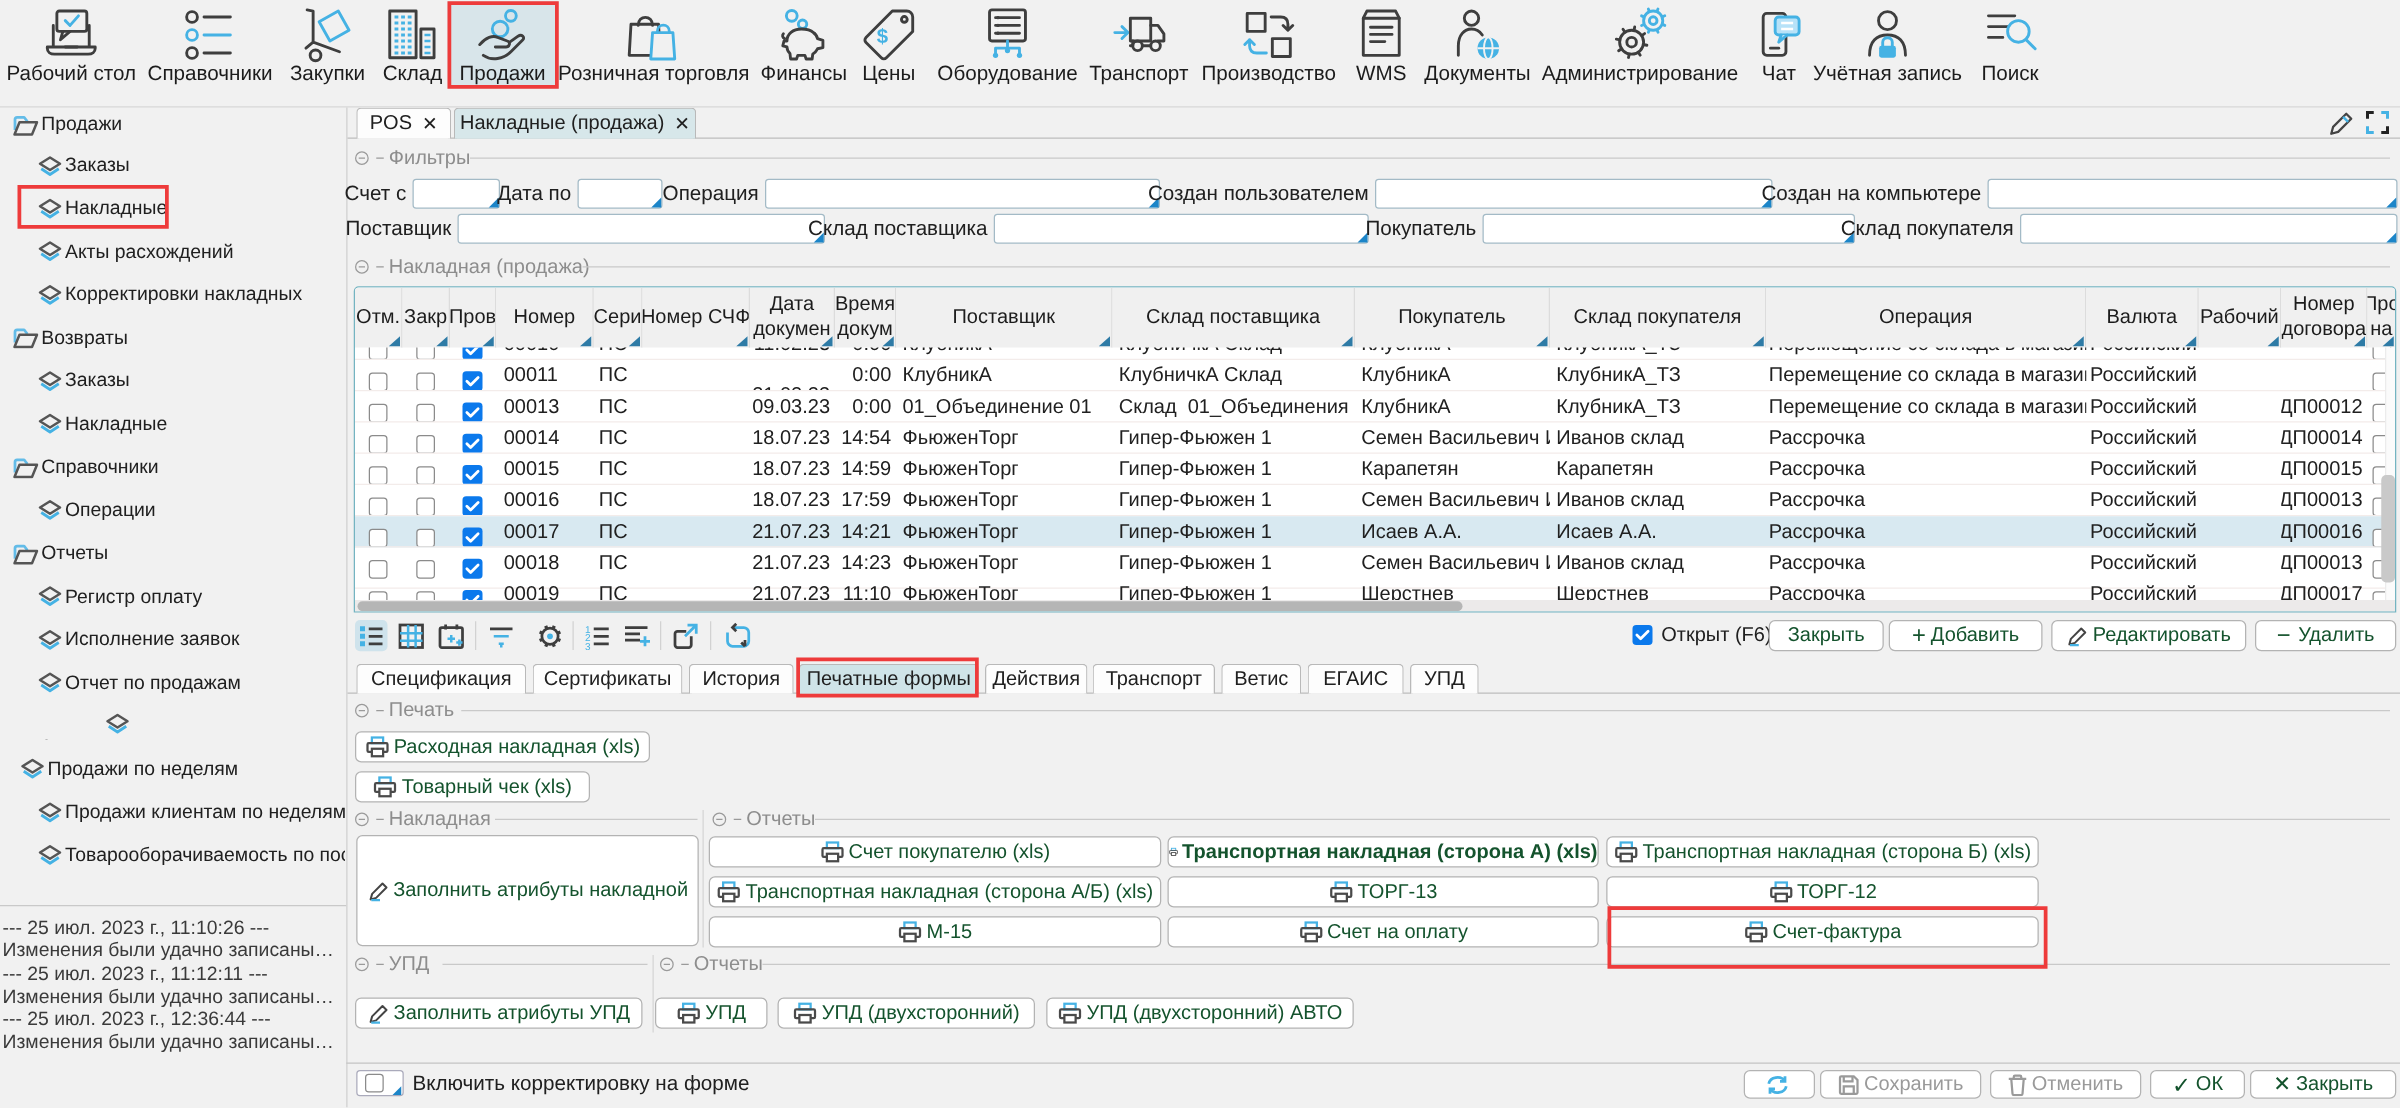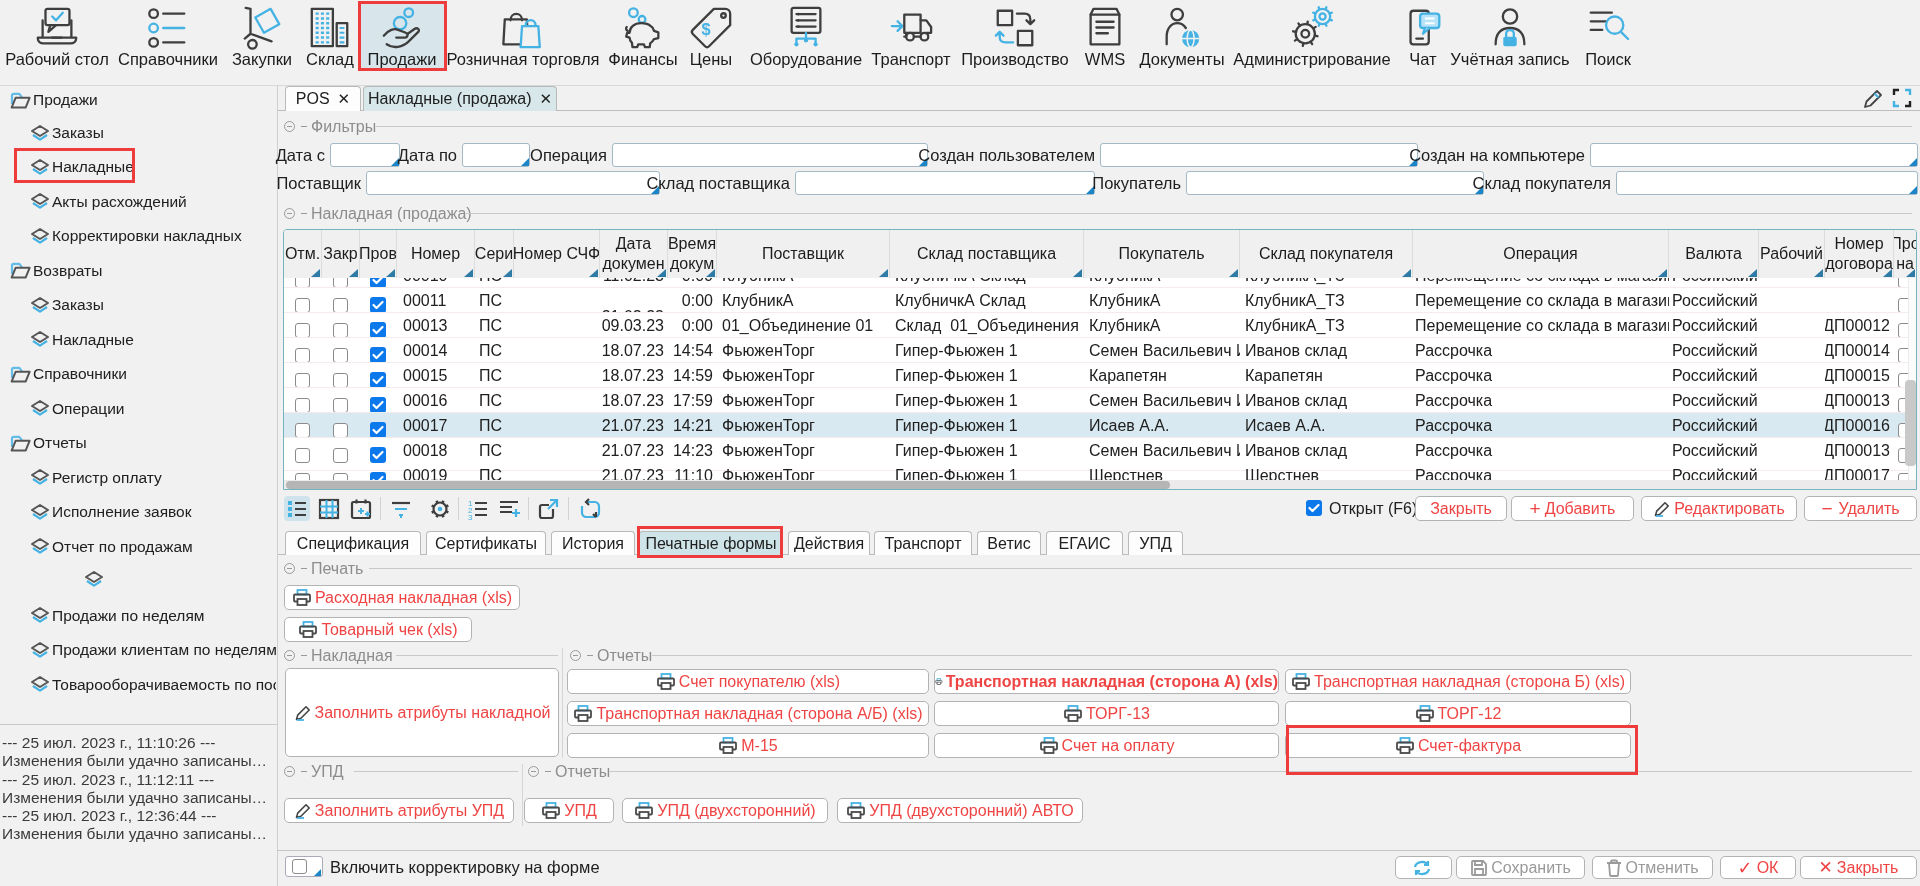--- a/index.html
+++ b/index.html
@@ -17,21 +17,21 @@
 .inp{position:absolute;height:24px;background:#fff;border:1px solid #a3bac6;border-radius:3px;}
 .inp:after{content:"";position:absolute;right:0px;bottom:0px;width:0;height:0;border-left:8px solid transparent;border-bottom:8px solid #1c85c8;}
 
 .sech{position:absolute;height:12px;}
 .sech .ci{position:absolute;left:0;top:0px;width:11px;height:11px;border:1.2px solid #9a9a9a;border-radius:50%;}
 .sech .ci:after{content:"";position:absolute;left:2px;top:4px;width:5px;height:1.4px;background:#9a9a9a;}
 .sech .dash{position:absolute;left:17px;top:5px;width:6px;height:1.4px;background:#9a9a9a;}
 .sech .t{position:absolute;left:27px;top:-3px;font-size:16px;color:#8d8d8d;white-space:nowrap;}
 .sech .ln{position:absolute;top:5px;height:1px;background:#c9c9c9;}
 
-.btn{position:absolute;background:#fff;border:1px solid #b3b3b3;border-radius:5px;font-size:16px;color:#ef4444;display:flex;align-items:center;justify-content:center;white-space:nowrap;}
+.btn{position:absolute;background:#fff;border:1px solid #b3b3b3;border-radius:5px;font-size:16px;color:#14532d;display:flex;align-items:center;justify-content:center;white-space:nowrap;}
 .btn svg{margin-right:3px;}
 
 .cb{position:absolute;width:15px;height:15px;border:1.4px solid #8b8b8b;border-radius:3px;background:#fff;}
 .cbc{position:absolute;width:16px;height:16px;border-radius:3px;background:#0b79ec;}
 
 .tab{position:absolute;top:86px;height:25px;background:#fdfdfd;border:1px solid #b9b9b9;border-bottom:none;border-radius:4px 4px 0 0;display:flex;align-items:center;justify-content:center;font-size:16px;gap:8px;white-space:nowrap;}
 .tab2{position:absolute;top:531px;height:24px;background:#fdfdfd;border:1px solid #b9b9b9;border-bottom:none;border-radius:4px 4px 0 0;display:flex;align-items:center;justify-content:center;font-size:16px;white-space:nowrap;}
 .redbox{position:absolute;border:3px solid #ee3b3b;}
 
 .ti{position:absolute;height:22px;display:flex;align-items:center;}
@@ -368,21 +368,21 @@
       </svg>
       <span class="tx" style="margin-left:2px;">Отчет по продажам</span>
     </div>
 <div class="ti" style="left:30px;top:570px;max-width:246px;overflow:hidden;flex-direction:column;">
       <svg width="20" height="19" viewBox="0 0 20 19" fill="none">
         <path d="M3 11 l7 4.6 7 -4.6" stroke="#45b2e4" stroke-width="2.2" fill="none" stroke-linejoin="round"></path>
         <path d="M10 2 l8 5 -8 5 -8 -5 z" stroke="#555" stroke-width="2" fill="#f1f1f1" stroke-linejoin="round"></path>
       </svg>
       <span class="tx" style="margin-left:2px;">Акты реализации</span>
     </div>
-<div class="ti" style="left:30px;top:604.5px;max-width:246px;overflow:hidden;">
+<div class="ti" style="left:16px;top:604.5px;max-width:246px;overflow:hidden;">
       <svg width="20" height="19" viewBox="0 0 20 19" fill="none">
         <path d="M3 11 l7 4.6 7 -4.6" stroke="#45b2e4" stroke-width="2.2" fill="none" stroke-linejoin="round"></path>
         <path d="M10 2 l8 5 -8 5 -8 -5 z" stroke="#555" stroke-width="2" fill="#f1f1f1" stroke-linejoin="round"></path>
       </svg>
       <span class="tx" style="margin-left:2px;">Продажи по неделям</span>
     </div>
 <div class="ti" style="left:30px;top:639px;max-width:246px;overflow:hidden;">
       <svg width="20" height="19" viewBox="0 0 20 19" fill="none">
         <path d="M3 11 l7 4.6 7 -4.6" stroke="#45b2e4" stroke-width="2.2" fill="none" stroke-linejoin="round"></path>
         <path d="M10 2 l8 5 -8 5 -8 -5 z" stroke="#555" stroke-width="2" fill="#f1f1f1" stroke-linejoin="round"></path>
@@ -427,21 +427,21 @@
     </div>
 </div>
 
 <div class="sech" style="left:284px;top:121px;">
   <div class="ci"></div>
     <div class="dash"></div>
     <div class="t">Фильтры</div>
   <div class="ln" style="left:92px;width:1536px;"></div>
 </div>
 <div id="filters">
-<div class="abs lbl" style="left:70px;width:255px;text-align:right;top:146px;">Дата с</div>
+<div class="abs lbl" style="left:70px;width:255px;text-align:right;top:146px;">Счет с</div>
 <div class="inp" style="left:330px;top:143px;width:70px;"></div>
 <div class="abs lbl" style="left:202px;width:255px;text-align:right;top:146px;">Дата по</div>
 <div class="inp" style="left:462px;top:143px;width:68px;"></div>
 <div class="abs lbl" style="left:352px;width:255px;text-align:right;top:146px;">Операция</div>
 <div class="inp" style="left:612px;top:143px;width:316px;"></div>
 <div class="abs lbl" style="left:840px;width:255px;text-align:right;top:146px;">Создан пользователем</div>
 <div class="inp" style="left:1100px;top:143px;width:318px;"></div>
 <div class="abs lbl" style="left:1330px;width:255px;text-align:right;top:146px;">Создан на компьютере</div>
 <div class="inp" style="left:1590px;top:143px;width:328px;"></div>
 <div class="abs lbl" style="left:106px;width:255px;text-align:right;top:174px;">Поставщик</div>

